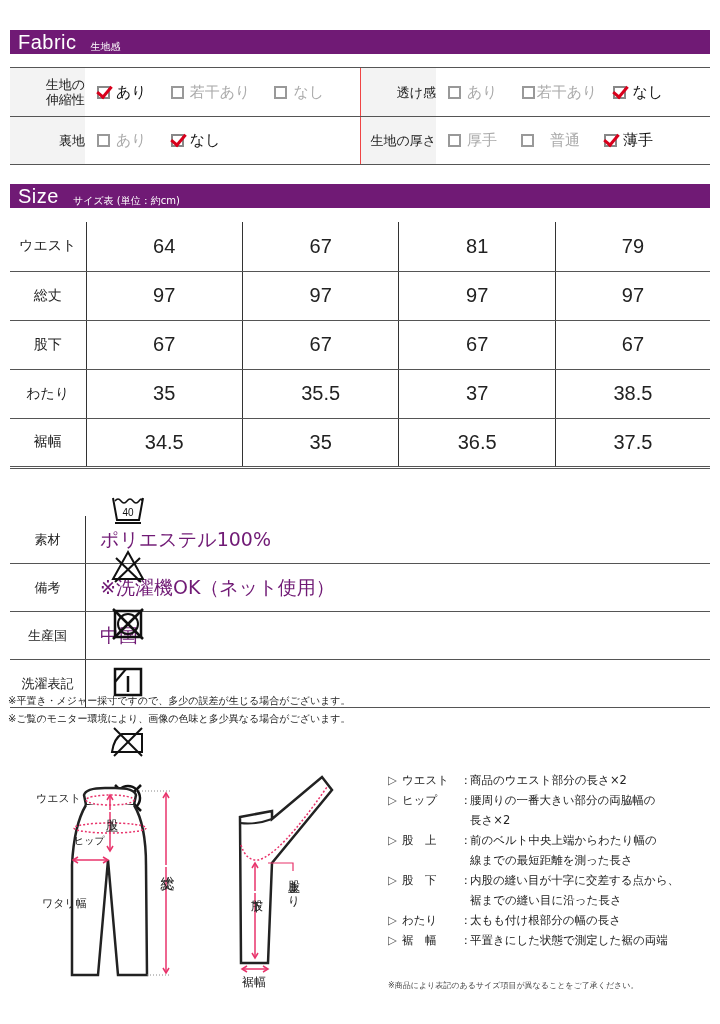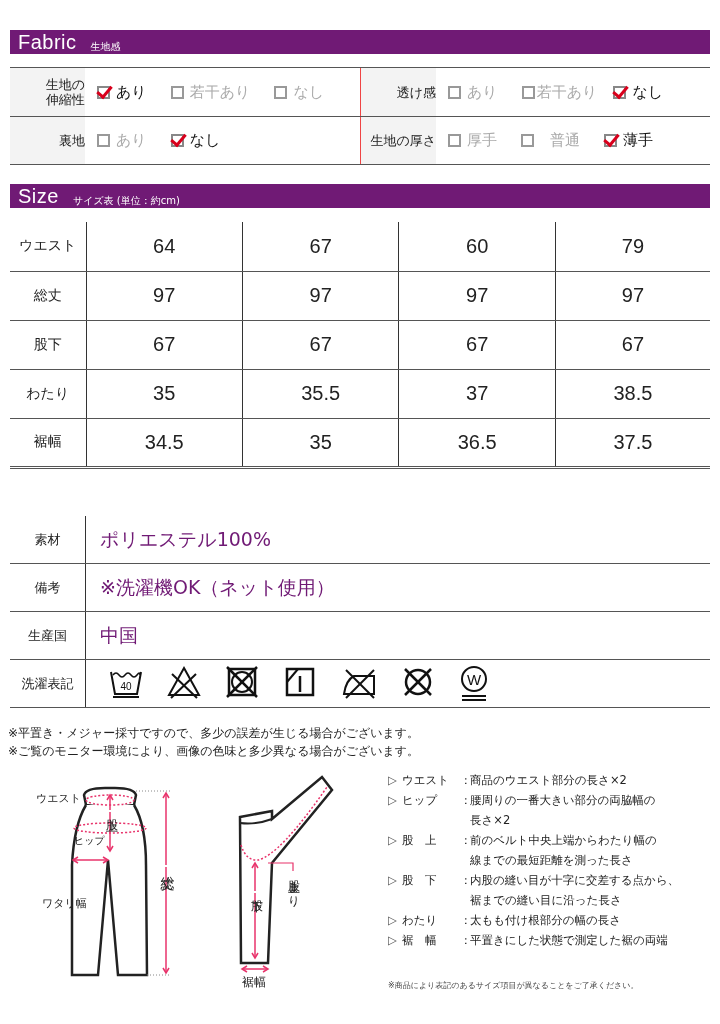--- a/index.html
+++ b/index.html
@@ -29,24 +29,24 @@
   .size td.lab { font-size: 14px; width: 76px; }
   .size .lab { width: 76px; border-right: 1px solid #333; }
   .size .c { border-right: 1px solid #333; font-family: "Liberation Sans", sans-serif; }
   .size .c:last-child { border-right: none; }
   .size tr:last-child td { border-bottom: 3px double #555; }
   
   .info { position: absolute; left: 10px; top: 516px; width: 700px; }
   .irow { display: flex; height: 48px; border-bottom: 1px solid #555; align-items: center; }
   .irow .ilab { width: 76px; height: 100%; border-right: 1px solid #333; display: flex; align-items: center; justify-content: center; font-size: 13px; }
   .irow .ival { padding-left: 14px; font-size: 19px; color: #701a75; }
-  .icons { display: flex; align-items: flex-start; padding-left: 22px; gap: 22px; }
+  .icons { display: flex; align-items: flex-end; padding-left: 22px; gap: 22px; flex-direction: column; }
   .icons svg { display: block; }
   
-  .notes { position: absolute; left: 8px; top: 724px; font-size: 12px; line-height: 18px; color: #222; }
+  .notes { position: absolute; left: 8px; top: 692px; font-size: 10px; line-height: 18px; color: #222; }
   
   .diag { position: absolute; }
   .dlab { position: absolute; font-size: 11px; color: #222; white-space: nowrap; }
   .vlab { position: absolute; font-size: 12px; color: #222; writing-mode: vertical-rl; letter-spacing: 1px; background: #fff; }
   
   .legend { position: absolute; left: 388px; top: 770px; font-size: 11.5px; color: #222; }
   .lrow { display: flex; line-height: 20px; }
   .lrow .tri { width: 14px; color: #555; }
   .lrow .key { width: 58px; }
   .lrow .sep { width: 10px; }
@@ -139,21 +139,21 @@
   <span class="big">Size</span>
   <span class="small">サイズ表 (単位：約cm)</span>
 </div>
 
 <table class="size">
   <tbody>
   <tr>
     <td class="lab">ウエスト</td>
     <td class="c">64</td>
     <td class="c">67</td>
-    <td class="c">60</td>
+    <td class="c">81</td>
     <td class="c">79</td>
   </tr>
   <tr>
     <td class="lab">総丈</td>
     <td class="c">97</td>
     <td class="c">97</td>
     <td class="c">97</td>
     <td class="c">97</td>
   </tr>
   <tr>

